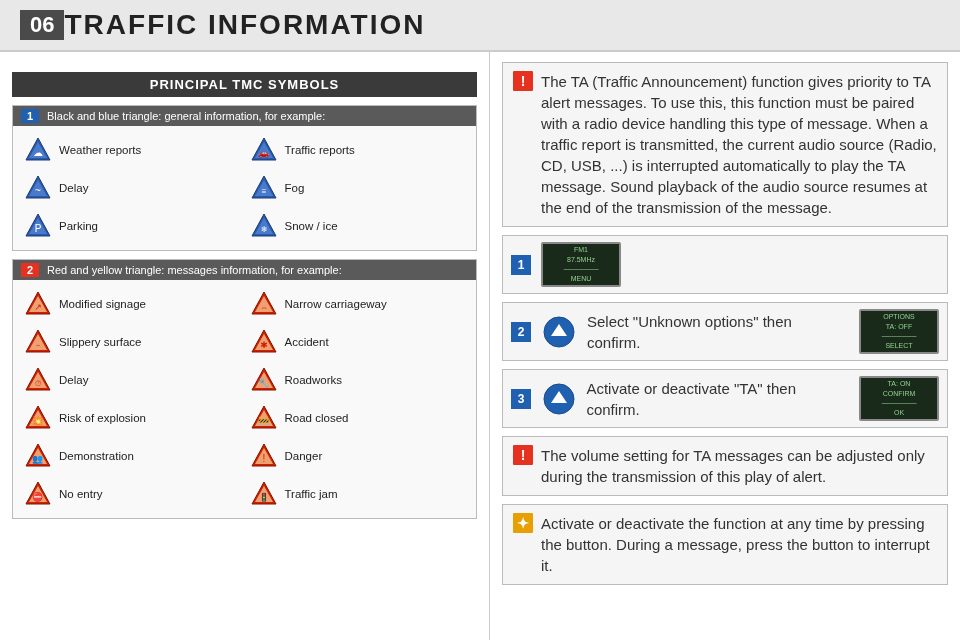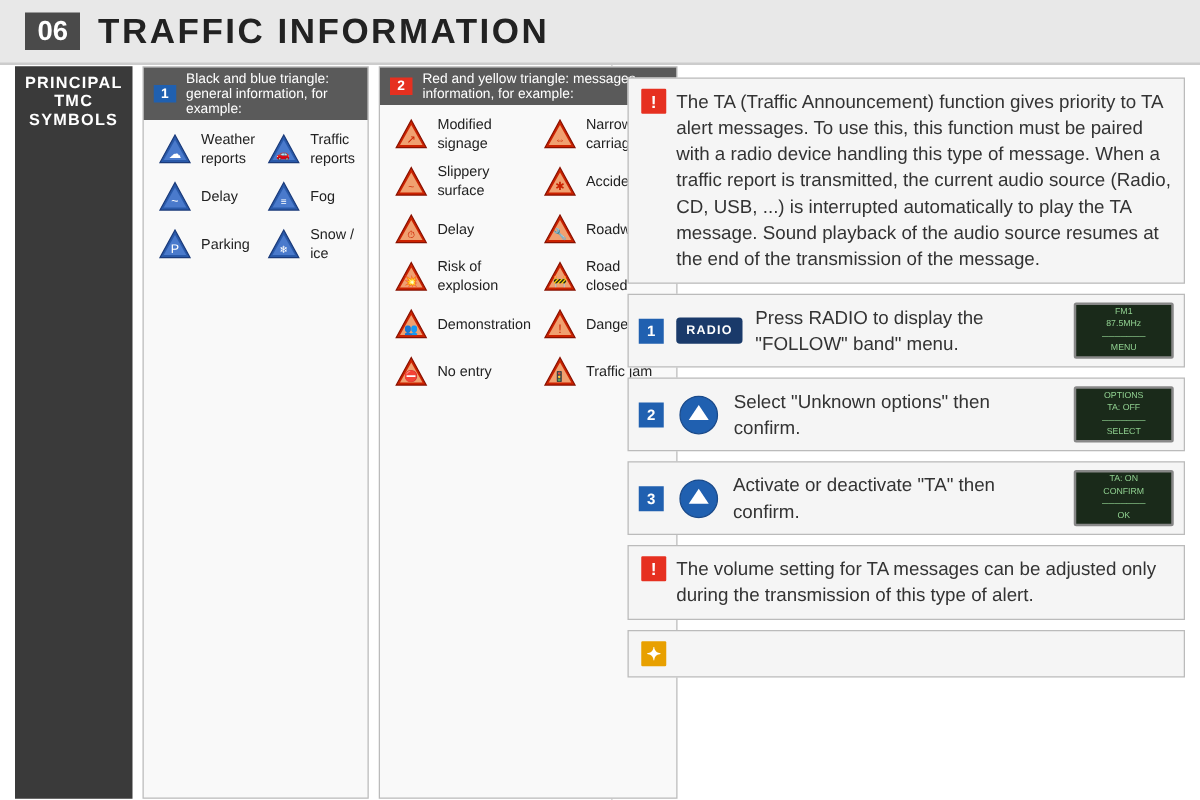--- a/index.html
+++ b/index.html
@@ -20,42 +20,41 @@
       border-bottom: 2px solid #ccc;
       height: 52px;
     }
 
     .page-header-number {
       background: #4a4a4a;
       color: #fff;
       font-size: 22px;
       font-weight: bold;
       padding: 2px 10px;
-      margin-right: 14px;
     }
 
     .page-header-title {
       font-size: 28px;
       font-weight: bold;
       color: #222;
       letter-spacing: 2px;
       text-transform: uppercase;
     }
 
     .main-content {
       display: flex;
       height: calc(640px - 52px);
     }
 
     .left-panel {
       width: 490px;
-      padding: 1px 12px;
+      padding: 20px 12px;
       border-right: 1px solid #ccc;
       display: flex;
-      flex-direction: row;
+      flex-direction: column;
       gap: 8px;
     }
 
     .right-panel {
       width: 470px;
       padding: 10px 12px;
       display: flex;
       flex-direction: column;
       gap: 8px;
     }
@@ -440,24 +439,20 @@
 
   <div class="right-panel">
 
     <div class="info-box">
       <div class="exclaim-badge">!</div>
       <p class="info-text">The TA (Traffic Announcement) function gives priority to TA alert messages. To use this, this function must be paired with a radio device handling this type of message. When a traffic report is transmitted, the current audio source (Radio, CD, USB, ...) is interrupted automatically to play the TA message. Sound playback of the audio source resumes at the end of the transmission of the message.</p>
     </div>
 
     <div class="step-row">
       <div class="step-num">1</div>
-      <div class="step-content">
-        <div style="background:#1a3a6a;color:#fff;font-size:10px;font-weight:bold;padding:5px 8px;border-radius:3px;letter-spacing:1px;">RADIO</div>
-        <p class="info-text">Press RADIO to display the "FOLLOW" band" menu.</p>
-      </div>
       <div class="screen-mock">
         <div class="screen-mock-text">FM1<br>87.5MHz<br>───────<br>MENU</div>
       </div>
     </div>
 
     <div class="step-row">
       <div class="step-num">2</div>
       <div class="step-content">
         <div style="width:36px;height:36px;display:flex;align-items:center;justify-content:center;">
           <svg width="32" height="32" viewBox="0 0 32 32">
@@ -483,21 +478,22 @@
         </div>
         <p class="info-text">Activate or deactivate "TA" then confirm.</p>
       </div>
       <div class="screen-mock">
         <div class="screen-mock-text">TA: ON<br>CONFIRM<br>───────<br>OK</div>
       </div>
     </div>
 
     <div class="info-box">
       <div class="exclaim-badge">!</div>
-      <p class="info-text">The volume setting for TA messages can be adjusted only during the transmission of this type of alert.</p>
+      <p class="info-text">The volume setting for TA messages can be adjusted only during the transmission of this play of alert.</p>
     </div>
 
     <div class="info-box">
       <div class="exclaim-badge exclaim-badge-yellow">✦</div>
+      <p class="info-text">Activate or deactivate the function at any time by pressing the button. During a message, press the button to interrupt it.</p>
     </div>
 
   </div>
 </div>
 
 </body></html>

